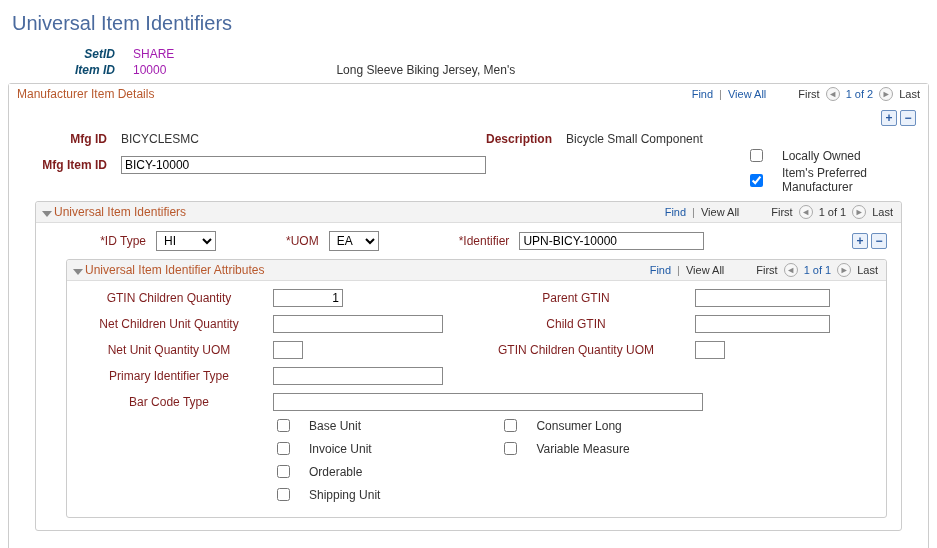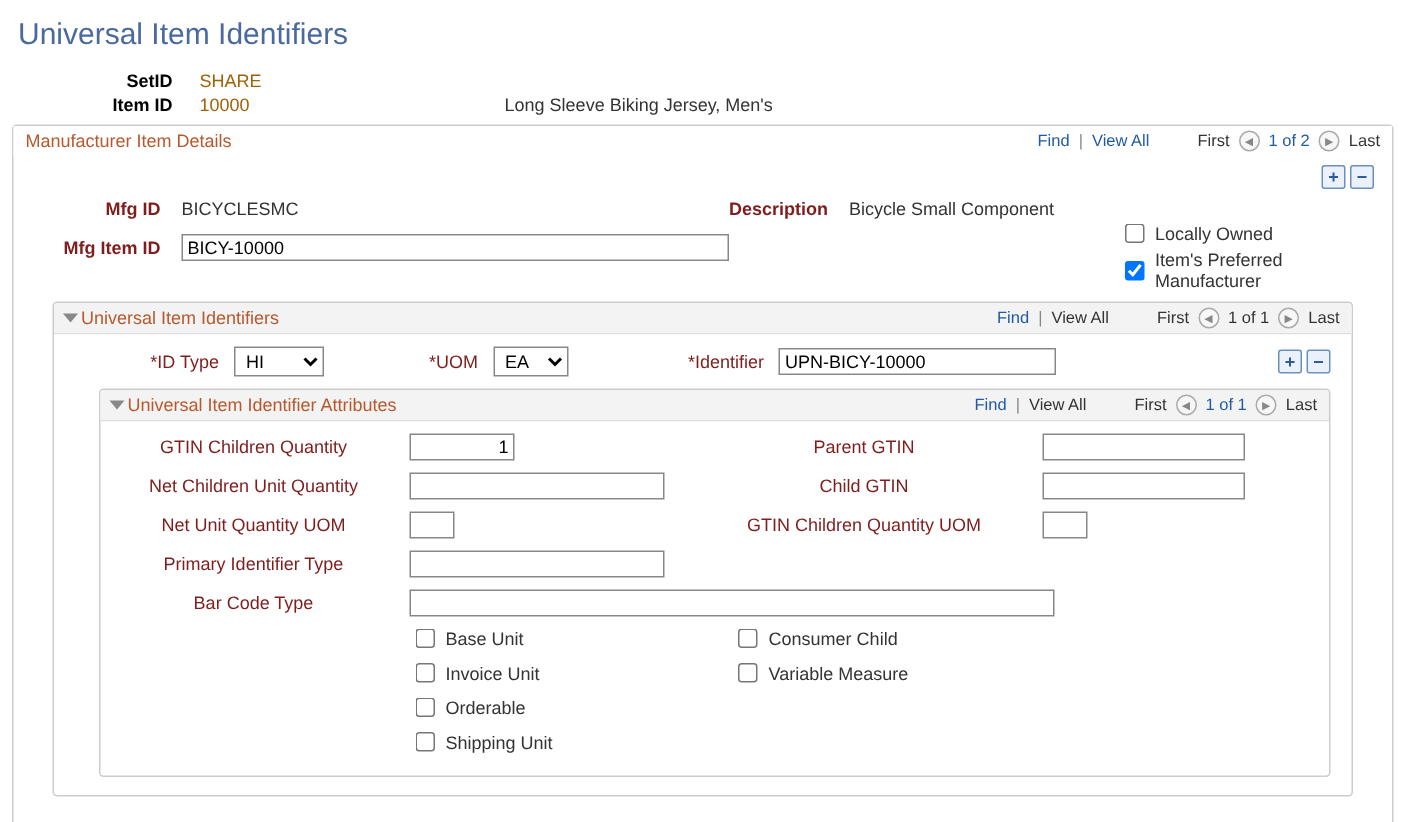--- a/index.html
+++ b/index.html
@@ -11,33 +11,33 @@
     padding: 8px;
     background: #fff;
   }
   .page-title {
     color: #4a6a9e;
     font-size: 20px;
     font-weight: normal;
     margin: 4px 0 12px 4px;
   }
   .header-row { display: flex; margin: 2px 0 2px 40px; }
-  .header-row .lbl { font-weight: bold; color: #000000; width: 85px; text-align: right; padding-right: 18px; }
-  .header-row .val { color: #a16207; }
+  .header-row .lbl { font-weight: bold; color: #0c4a6e; width: 85px; text-align: right; padding-right: 18px; font-style: italic; }
+  .header-row .val { color: #a21caf; }
   .header-row .desc { margin-left: 170px; }
 
   .section {
     border: 1px solid #ccc;
     border-radius: 3px;
     margin-top: 6px;
     background: #fff;
   }
   .section-head {
     display: flex;
-    align-items: center;
+    align-items: flex-end;
     padding: 3px 8px;
     color: #b8582c;
     font-weight: normal;
     font-size: 12px;
     position: relative;
     background: #fff;
   }
   .section-head .title { color: #b8582c; }
   .section-head.inner {
     background: #f3f3f3;
@@ -68,21 +68,21 @@
 
   .row { display:flex; align-items:center; margin:4px 0; }
   .lbl { font-size:12px; color:#7f1d1d; }
   .lbl.right { text-align:right; display:inline-block; }
   input[type=text], select {
     font-size:12px; padding:1px 3px;
     border:1px solid #888; background:#fff;
   }
   select { height:20px; }
   .cb { vertical-align:middle; }
-  .cb-row { display:flex; align-items:center; gap:4px; margin:1px 0; }
+  .cb-row { display:flex; align-items:center; gap:16px; margin:1px 0; }
 
   .addremove { display:flex; gap:3px; }
   .sqbtn {
     width:16px; height:16px; border:1px solid #6b8fbf;
     background:#eaf1fb; color:#2a5aa0; font-weight:bold;
     display:inline-flex; align-items:center; justify-content:center;
     font-size:12px; cursor:pointer; border-radius:2px;
   }
   .chev {
     width:0;height:0;display:inline-block;
@@ -262,21 +262,21 @@
                     <span>Orderable</span>
                   </label>
                 <label class="cb-row">
                     <input type="checkbox" class="cb" style="">
                     <span>Shipping Unit</span>
                   </label>
               </div>
               <div class="cb-col">
                 <label class="cb-row">
                     <input type="checkbox" class="cb" style="">
-                    <span>Consumer Child</span>
+                    <span>Consumer Long</span>
                   </label>
                 <label class="cb-row">
                     <input type="checkbox" class="cb" style="">
                     <span>Variable Measure</span>
                   </label>
               </div>
             </div>
 
           </div>
         </div>

